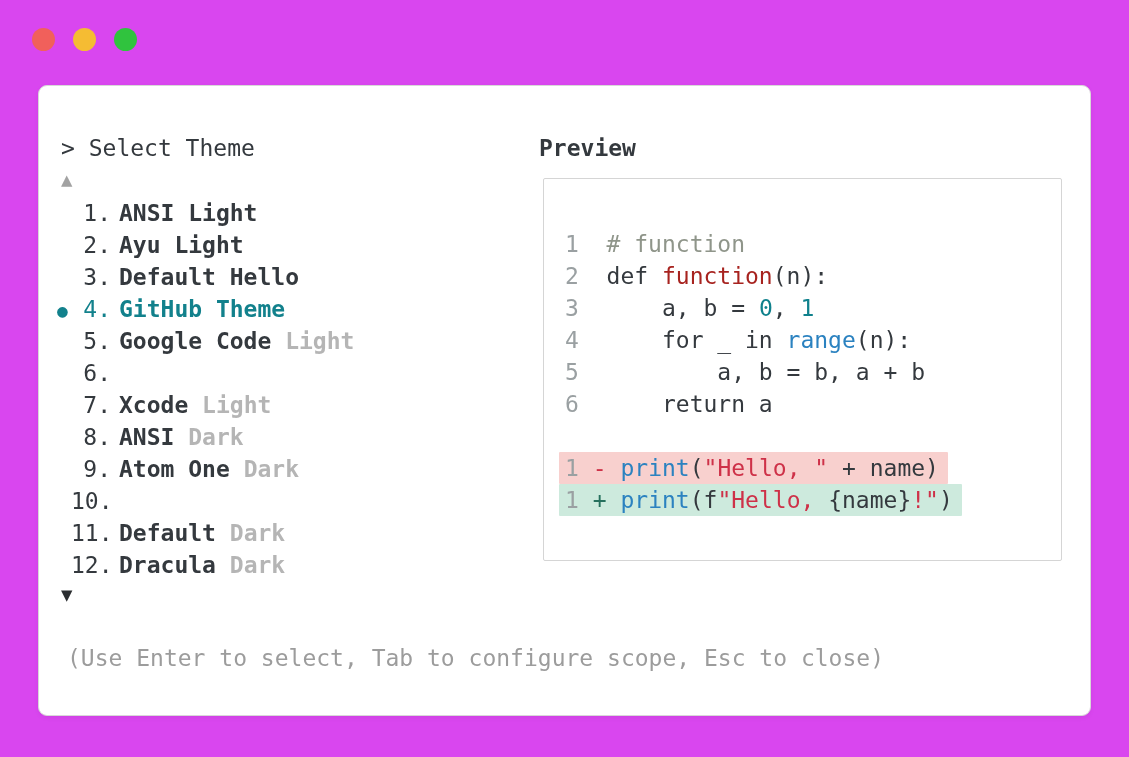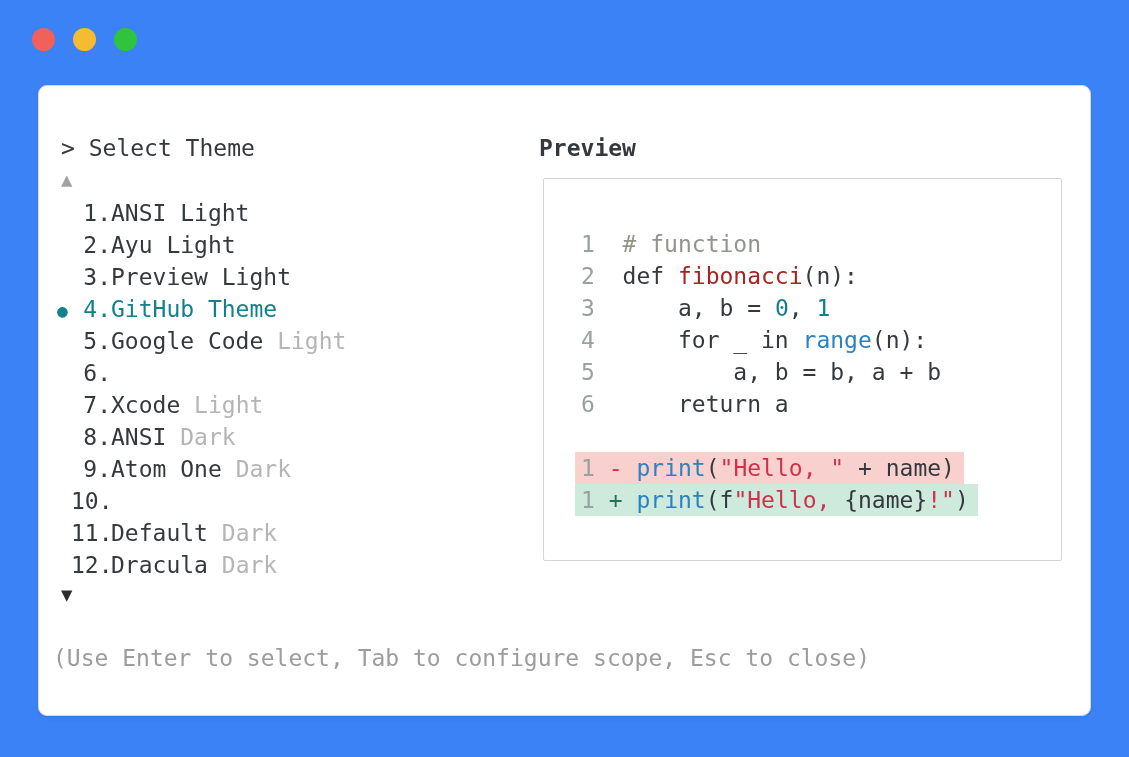--- a/index.html
+++ b/index.html
@@ -1,18 +1,18 @@
 <!DOCTYPE html>
 <html><head>
 <meta charset="utf-8">
 <style>
   * { margin:0; padding:0; box-sizing:border-box; }
   html,body { width:1129px; height:757px; background:#ffffff;
     font-family:"DejaVu Sans Mono", monospace; }
-  .stage { position:relative; width:1129px; height:757px; overflow:hidden; background:#3b82f6; }
+  .stage { position:relative; width:1129px; height:757px; overflow:hidden; background:#d946ef; }
 
   
   .traffic { position:absolute; left:32px; top:28px; display:flex; gap:18px; }
   .dot { width:23px; height:23px; border-radius:50%; }
   .dot.close { background:#f1605b; }
   .dot.min   { background:#f5bc33; }
   .dot.max   { background:#30c33e; }
 
   
   .window { position:absolute; left:38px; top:85px; width:1053px; height:631px;
@@ -22,29 +22,29 @@
   .sel-title { position:absolute; left:22px; top:46px; white-space:pre; }
   .preview-label { position:absolute; left:500px; top:46px;font-weight:bold; }
 
   .arrow-up   { position:absolute; left:22px; top:77px;  color:#a2a2a2; font-size:19px; line-height:32px; }
   .arrow-down { position:absolute; left:22px; top:492px; color:#2b2e31; font-size:19px; line-height:32px; }
 
   .theme-list { position:absolute; left:0; top:111px; width:490px; }
   .row { display:flex; height:32px; padding-left:18px; white-space:pre; align-items:baseline; line-height:32px; }
   .row .marker { display:inline-block; width:14px; color:#12818c; font-size:18px; }
   .row .num { display:inline-block; width:40px; text-align:right; }
-  .row .name { margin-left:0; }
+  .row .name { margin-left:8px;font-weight:bold; }
   .row .muted { color:#b5b5b5; }
   .row.selected .num, .row.selected .name { color:#12818c; }
 
-  .help { position:absolute; left:14px; top:556px; color:#9c9c9c; white-space:pre; }
+  .help { position:absolute; left:28px; top:556px; color:#9c9c9c; white-space:pre; }
 
   
   .preview-box { position:absolute; left:504px; top:92px; width:519px; height:383px;
-    border:1.5px solid #d5d5d5; border-radius:2px; background:#fff; overflow:hidden;padding-left:16px; }
+    border:1.5px solid #d5d5d5; border-radius:2px; background:#fff; overflow:hidden; }
   .code { padding:49px 0 0 21px; }
   .cl { height:32px; white-space:pre; line-height:32px; }
   .hl { display:inline-block; margin-left:-6px; padding:0 9px 0 6px; border-radius:1px; }
   .hl.del { background:#f8d0ce; }
   .hl.add { background:#cdeadd; }
   .tok-ln  { color:#9aa0a2; }
   .tok-tx  { color:#34393e; }
   .tok-cm  { color:#8f958a; }
   .tok-fn  { color:#a7231f; }
   .tok-num { color:#0f818c; }
@@ -67,40 +67,40 @@
   <div class="window">
 
     <div class="sel-title">&gt; Select Theme</div>
     <div class="preview-label">Preview</div>
 
     <div class="arrow-up">▲</div>
 
     <div class="theme-list">
         <div class="row"><span class="marker"></span><span class="num">1.</span><span class="name">ANSI Light</span></div>
         <div class="row"><span class="marker"></span><span class="num">2.</span><span class="name">Ayu Light</span></div>
-        <div class="row"><span class="marker"></span><span class="num">3.</span><span class="name">Preview Light</span></div>
+        <div class="row"><span class="marker"></span><span class="num">3.</span><span class="name">Default Hello</span></div>
         <div class="row selected"><span class="marker">●</span><span class="num">4.</span><span class="name">GitHub Theme</span></div>
         <div class="row"><span class="marker"></span><span class="num">5.</span><span class="name">Google Code<span class="muted"> Light</span></span></div>
         <div class="row"><span class="marker"></span><span class="num">6.</span></div>
         <div class="row"><span class="marker"></span><span class="num">7.</span><span class="name">Xcode<span class="muted"> Light</span></span></div>
         <div class="row"><span class="marker"></span><span class="num">8.</span><span class="name">ANSI<span class="muted"> Dark</span></span></div>
         <div class="row"><span class="marker"></span><span class="num">9.</span><span class="name">Atom One<span class="muted"> Dark</span></span></div>
         <div class="row"><span class="marker"></span><span class="num">10.</span></div>
         <div class="row"><span class="marker"></span><span class="num">11.</span><span class="name">Default<span class="muted"> Dark</span></span></div>
         <div class="row"><span class="marker"></span><span class="num">12.</span><span class="name">Dracula<span class="muted"> Dark</span></span></div>
       </div>
 
     <div class="arrow-down">▼</div>
 
     <div class="help">(Use Enter to select, Tab to configure scope, Esc to close)</div>
 
     <div class="preview-box">
       <div class="code">
           <div class="cl"><span class="tok-ln">1  </span><span class="tok-cm"># function</span></div>
-          <div class="cl"><span class="tok-ln">2  </span><span class="tok-tx">def </span><span class="tok-fn">fibonacci</span><span class="tok-tx">(n):</span></div>
+          <div class="cl"><span class="tok-ln">2  </span><span class="tok-tx">def </span><span class="tok-fn">function</span><span class="tok-tx">(n):</span></div>
           <div class="cl"><span class="tok-ln">3  </span><span class="tok-tx">    a, b = </span><span class="tok-num">0</span><span class="tok-tx">, </span><span class="tok-num">1</span></div>
           <div class="cl"><span class="tok-ln">4  </span><span class="tok-tx">    for _ in </span><span class="tok-call">range</span><span class="tok-tx">(n):</span></div>
           <div class="cl"><span class="tok-ln">5  </span><span class="tok-tx">        a, b = b, a + b</span></div>
           <div class="cl"><span class="tok-ln">6  </span><span class="tok-tx">    return a</span></div>
           <div class="cl"></div>
           <div class="cl"><span class="hl del"><span class="tok-ln">1</span><span class="tok-tx"> </span><span class="tok-del">-</span><span class="tok-tx"> </span><span class="tok-call">print</span><span class="tok-tx">(</span><span class="tok-str">"Hello, "</span><span class="tok-tx"> + name)</span></span></div>
           <div class="cl"><span class="hl add"><span class="tok-ln">1</span><span class="tok-tx"> </span><span class="tok-add">+</span><span class="tok-tx"> </span><span class="tok-call">print</span><span class="tok-tx">(f</span><span class="tok-str">"Hello, </span><span class="tok-tx">{name}</span><span class="tok-str">!"</span><span class="tok-tx">)</span></span></div>
         </div>
     </div>
 

